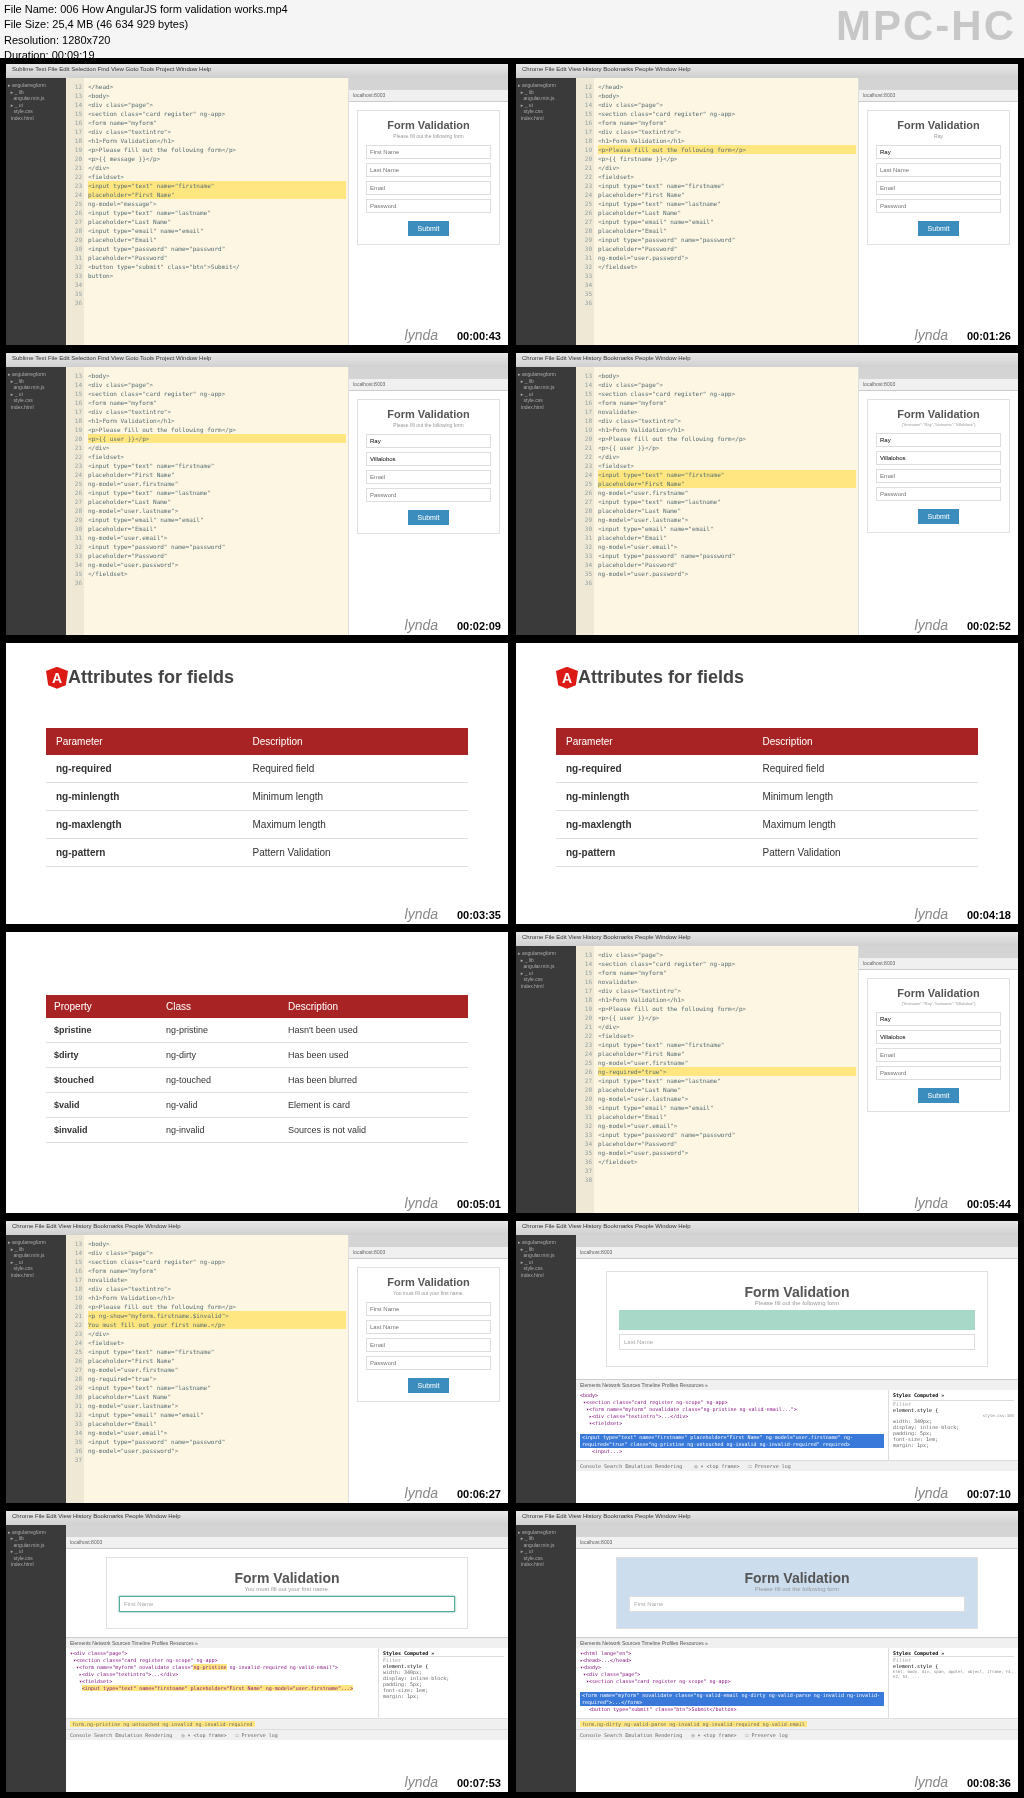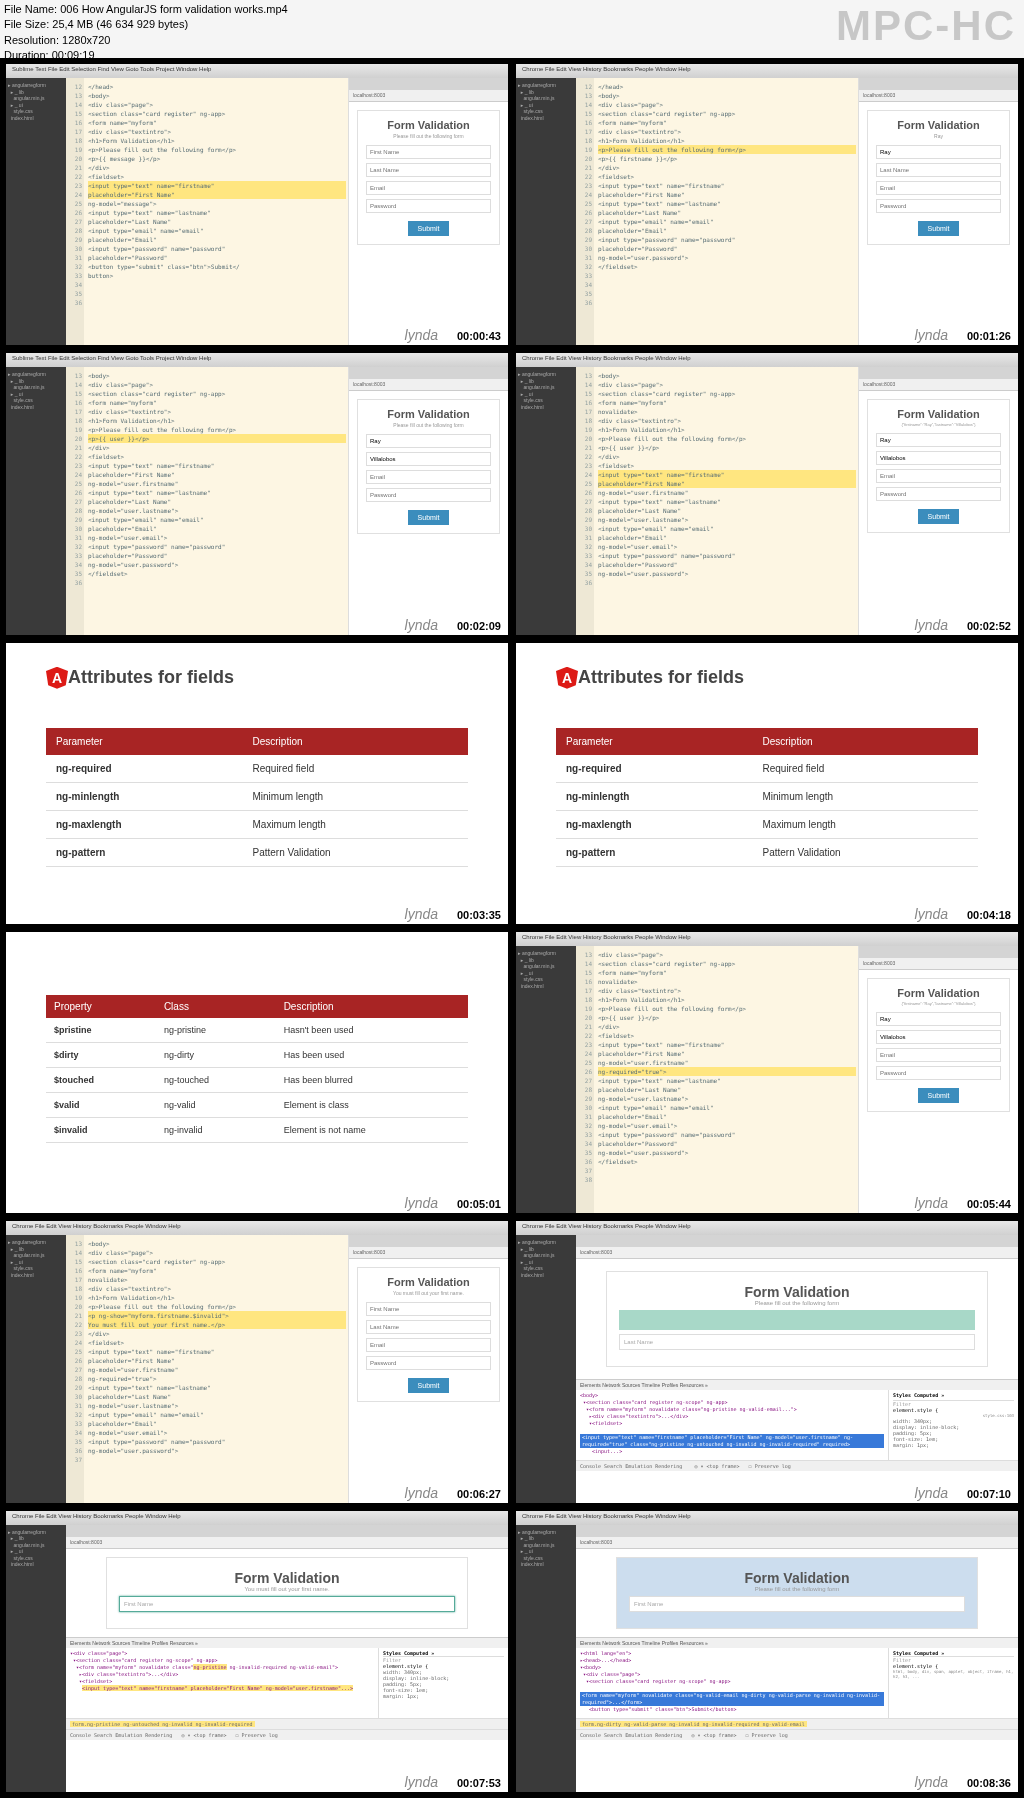--- a/index.html
+++ b/index.html
@@ -404,26 +404,26 @@
               <td>Has been used</td>
             </tr>
         <tr>
               <td>$touched</td>
               <td>ng-touched</td>
               <td>Has been blurred</td>
             </tr>
         <tr>
               <td>$valid</td>
               <td>ng-valid</td>
-              <td>Element is class</td>
+              <td>Element is card</td>
             </tr>
         <tr>
               <td>$invalid</td>
               <td>ng-invalid</td>
-              <td>Element is not name</td>
+              <td>Sources is not valid</td>
             </tr>
       </tbody>
     </table>
   </div>
   <span class="lynda shifted">lynda</span>
   <span class="timestamp">00:05:01</span>
 </div>
 
 <div class="tile">
   <div class="macwin">

